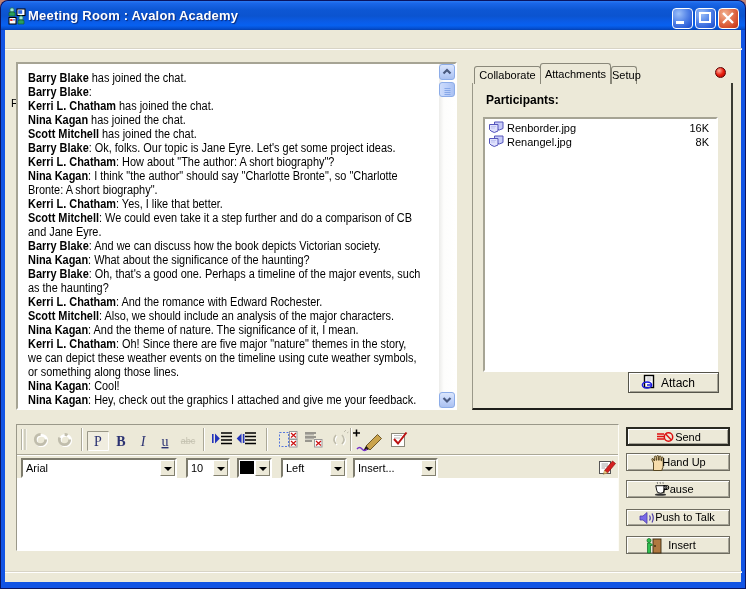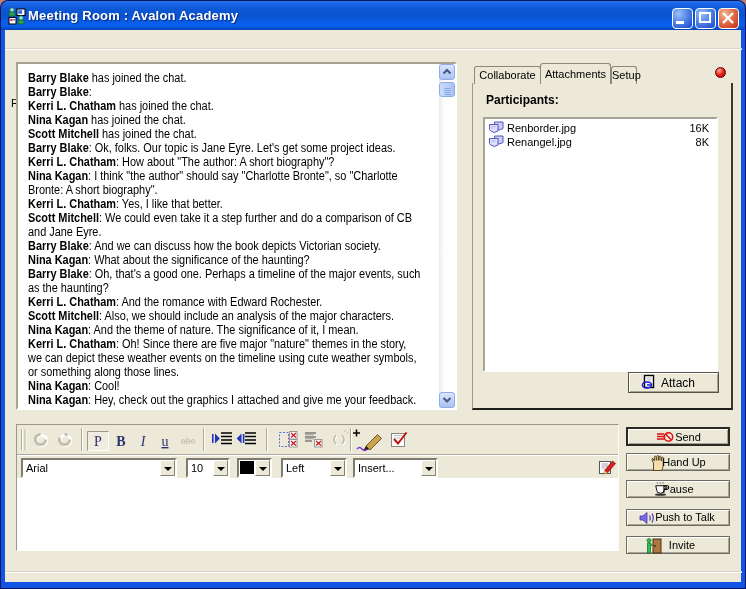--- a/index.html
+++ b/index.html
@@ -290,20 +290,20 @@
     </svg>
     <span class="sblabel" style="top:1px;padding-left:14px">Push to Talk</span>
   </div>
   <div class="sidebtn" style="top:506px">
     <svg class="abs" style="left:18px;top:0" width="17" height="17" viewBox="0 0 17 17">
       <rect x="8" y="2" width="8" height="14" fill="#b07840" stroke="#3a2a10" stroke-width="0.9"></rect>
       <circle cx="10" cy="9" r="0.9" fill="#3a2a10"></circle>
       <circle cx="4" cy="3.5" r="2" fill="#30c050" stroke="#0a6a20" stroke-width="0.7"></circle>
       <path d="M2.5 6 H5.5 L7.5 8 L6.5 9 L5.5 8 V16 H2.5 V8 Z" fill="#30c050" stroke="#0a6a20" stroke-width="0.7"></path>
     </svg>
-    <span class="sblabel" style="padding-left:8px">Invite</span>
+    <span class="sblabel" style="padding-left:8px">Insert</span>
   </div>
 
   <div class="abs" style="left:0;top:541px;width:737px;height:1px;background:#d8d4c6"></div>
   <div class="abs" style="left:0;top:542px;width:737px;height:1px;background:#fff"></div>
 </div>
 </div>
   </div>
 
 </body></html>

